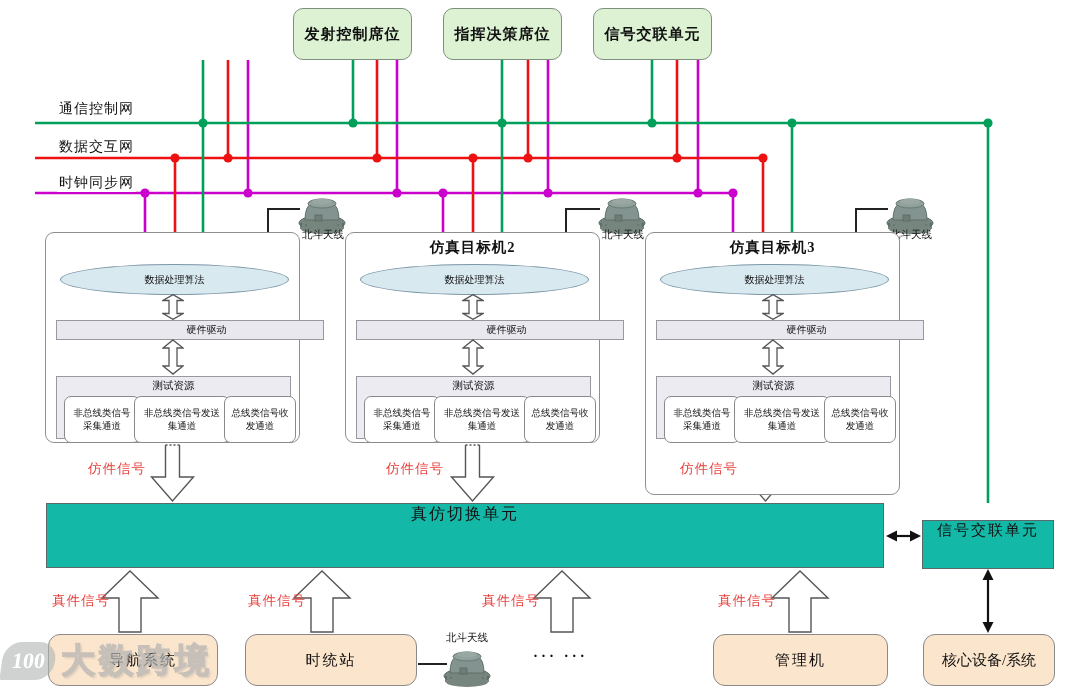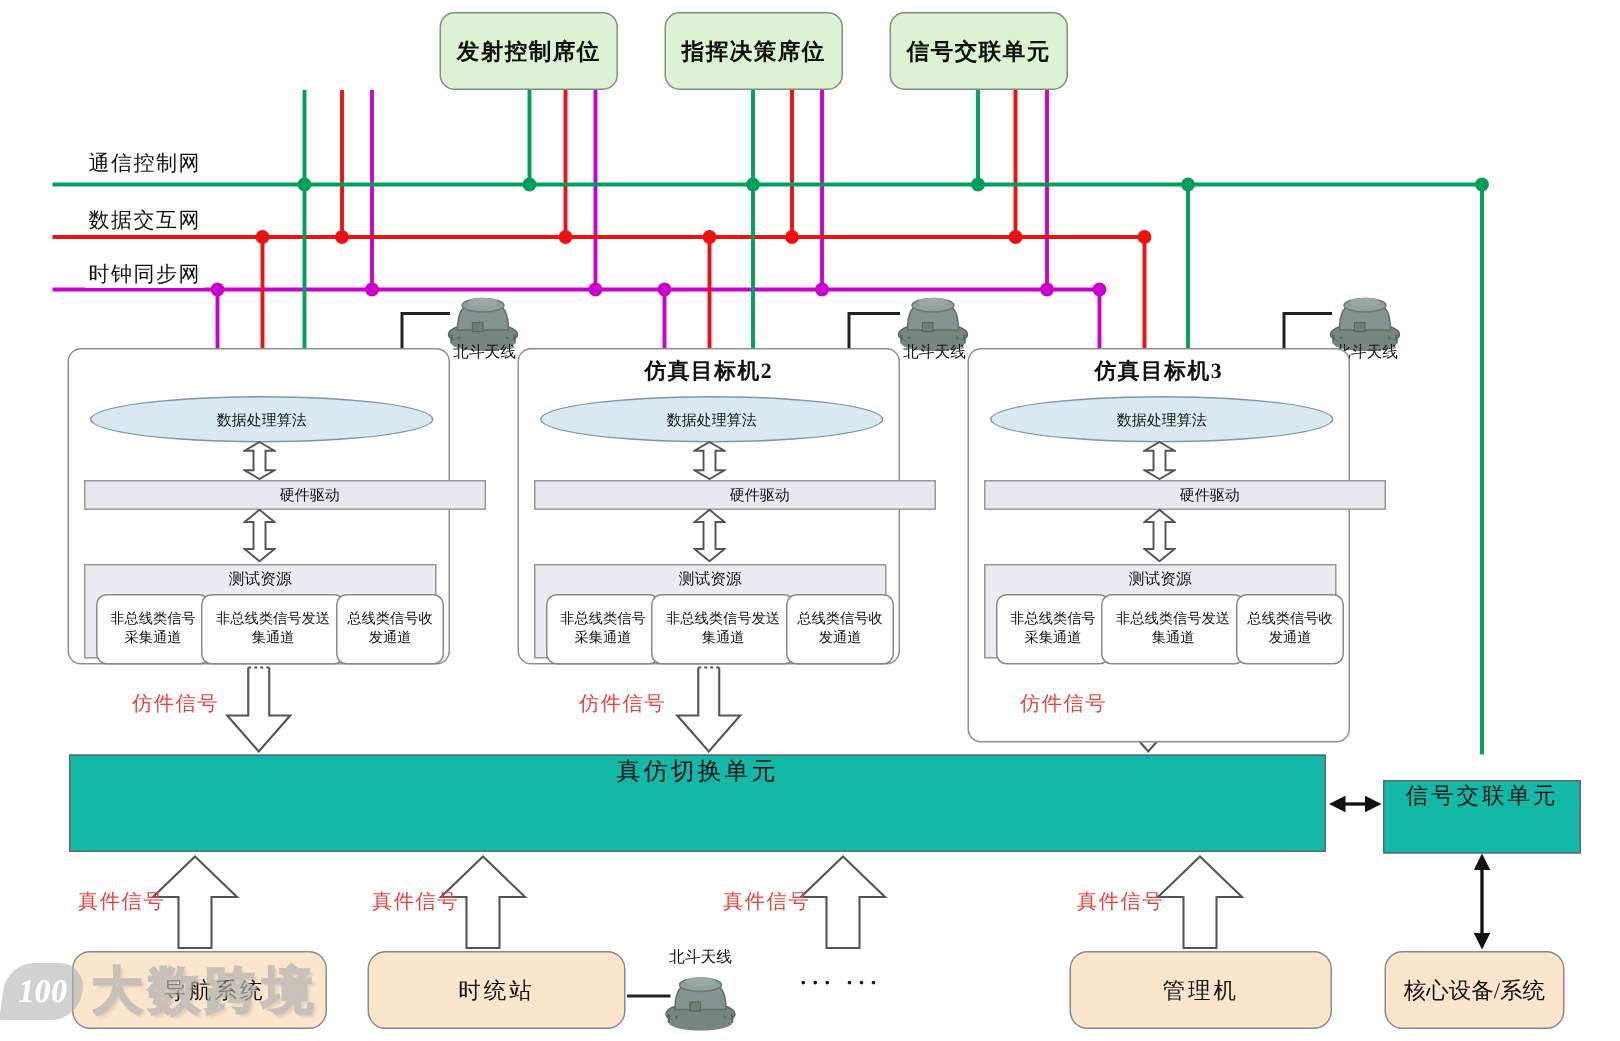--- a/index.html
+++ b/index.html
@@ -250,21 +250,21 @@
   <div class="abs peach" style="left:48px;top:634px;width:170px;height:52px;padding-left:20px;">
     <span>导航系统</span>
   </div>
   <div class="abs peach" style="left:245px;top:634px;width:172px;height:52px;">
     <span>时统站</span>
   </div>
   <div class="lbl dots" style="left:533px;top:648px;">··· ···</div>
   <div class="abs peach" style="left:713px;top:634px;width:175px;height:52px;">
     <span>管理机</span>
   </div>
-  <div class="abs peach" style="left:923px;top:634px;width:120px;height:52px;letter-spacing:0;">
+  <div class="abs peach" style="left:923px;top:634px;width:132px;height:52px;letter-spacing:0;">
     <span>核心设备/系统</span>
   </div>
 
   <div class="abs watermark">
     <span class="wm-logo">100</span>
     <span class="wm-text">大数跨境</span>
   </div>
 
 </div>
 

